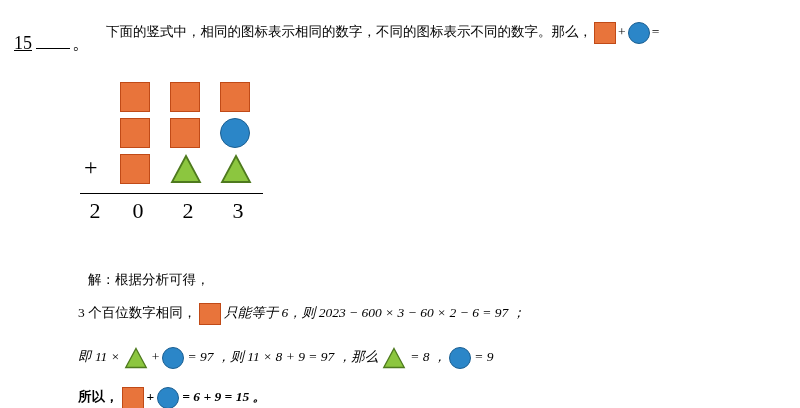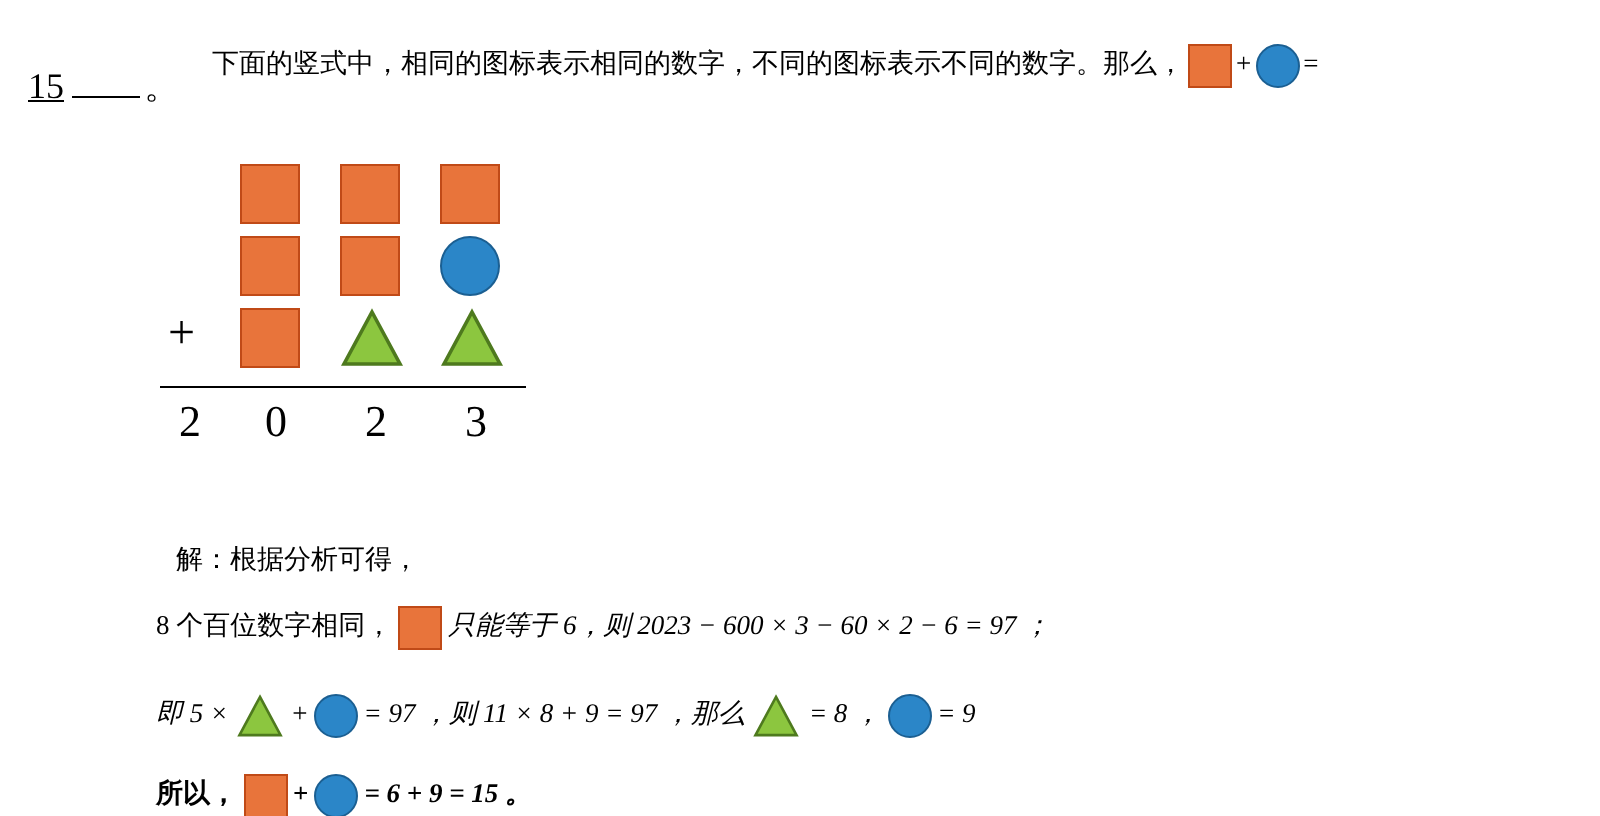--- a/index.html
+++ b/index.html
@@ -209,25 +209,25 @@
       <span class="r2">2</span>
       <span class="r3">3</span>
     </div>
   </div>
 
   <div class="sol l1">
     <span>解：根据分析可得，</span>
   </div>
 
   <div class="sol l2">
-    <span>8 个百位数字相同，</span><span class="sq sq-22 inline-ico"></span><span class="ital">只能等于 6，则 2023 − 600 × 3 − 60 × 2 − 6 = 97 ；</span>
+    <span>3 个百位数字相同，</span><span class="sq sq-22 inline-ico"></span><span class="ital">只能等于 6，则 2023 − 600 × 3 − 60 × 2 − 6 = 97 ；</span>
   </div>
 
   <div class="sol l3">
-    <span class="ital">即 5 ×</span><span class="tri inline-ico"><svg width="26" height="22" viewBox="0 0 32 30">
+    <span class="ital">即 11 ×</span><span class="tri inline-ico"><svg width="26" height="22" viewBox="0 0 32 30">
           <polygon points="16,2 30,28 2,28" fill="#8cc63f" stroke="#4e7a1e" stroke-width="1.8"></polygon>
         </svg></span><span>+</span><span class="circ circ-22 inline-ico"></span><span class="ital">= 97 ，则 11 × 8 + 9 = 97 ，那么</span><span class="tri inline-ico"><svg width="26" height="22" viewBox="0 0 32 30">
           <polygon points="16,2 30,28 2,28" fill="#8cc63f" stroke="#4e7a1e" stroke-width="1.8"></polygon>
         </svg></span><span class="ital">= 8 ，</span><span class="circ circ-22 inline-ico"></span><span class="ital">= 9</span>
   </div>
 
   <div class="sol l4">
     <span>所以，</span><span class="sq sq-22 inline-ico"></span><span>+</span><span class="circ circ-22 inline-ico"></span><span class="ital">= 6 + 9 = 15 。</span>
   </div>
 

